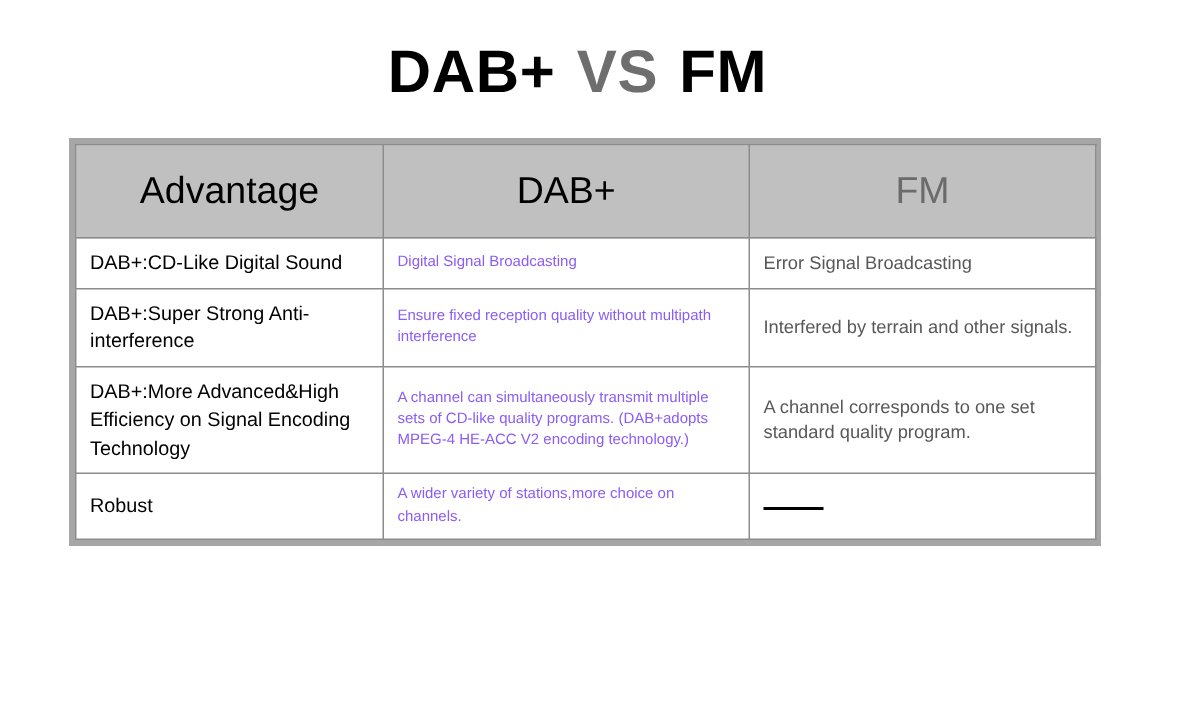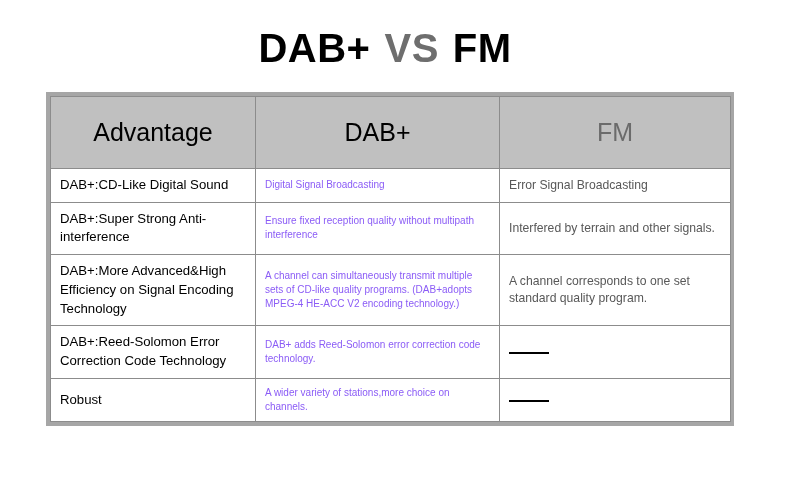--- a/index.html
+++ b/index.html
@@ -61,21 +61,21 @@
   }
 
   
   col.c-adv { width: 205px; }
   col.c-dab { width: 244px; }
   col.c-fm  { width: 231px; }
 
   
   thead th {
     background: #c0c0c0;
-    height: 72px;
+    height: 62px;
     font-weight: normal;
     text-align: center;
     padding: 2px 6px;
   }
   th.h-adv { font-size: 25px; color: #000000; }
   th.h-dab { font-size: 25px; color: #000000; }
   th.h-fm  { font-size: 25px; color: #6b6b6b; }
 
   
   tbody td {
@@ -145,25 +145,20 @@
           <td class="col-dab"><span class="cell-text">Ensure fixed reception quality without multipath interference</span></td>
           <td class="col-fm"><span class="cell-text">Interfered by terrain and other signals.</span></td>
         </tr>
 
         <tr>
           <td class="col-adv"><span class="cell-text">DAB+:More Advanced&amp;High Efficiency on Signal Encoding Technology</span></td>
           <td class="col-dab"><span class="cell-text">A channel can simultaneously transmit multiple sets of CD-like quality programs. (DAB+adopts MPEG-4 HE-ACC V2 encoding technology.)</span></td>
           <td class="col-fm"><span class="cell-text">A channel corresponds to one set standard quality program.</span></td>
         </tr>
 
-        <tr>
-          <td class="col-adv"><span class="cell-text">DAB+:Reed-Solomon Error Correction Code Technology</span></td>
-          <td class="col-dab"><span class="cell-text">DAB+ adds Reed-Solomon error correction code technology.</span></td>
-          <td class="col-fm"><span class="dash"></span></td>
-        </tr>
 
         <tr>
           <td class="col-adv"><span class="cell-text">Robust</span></td>
           <td class="col-dab"><span class="cell-text">A wider variety of stations,more choice on channels.</span></td>
           <td class="col-fm"><span class="dash"></span></td>
         </tr>
 
       </tbody>
     </table>
   </div>

